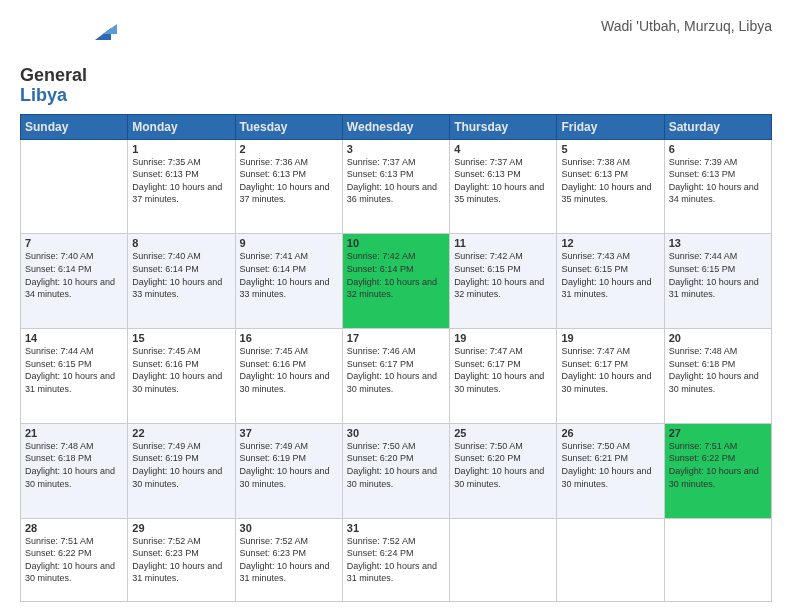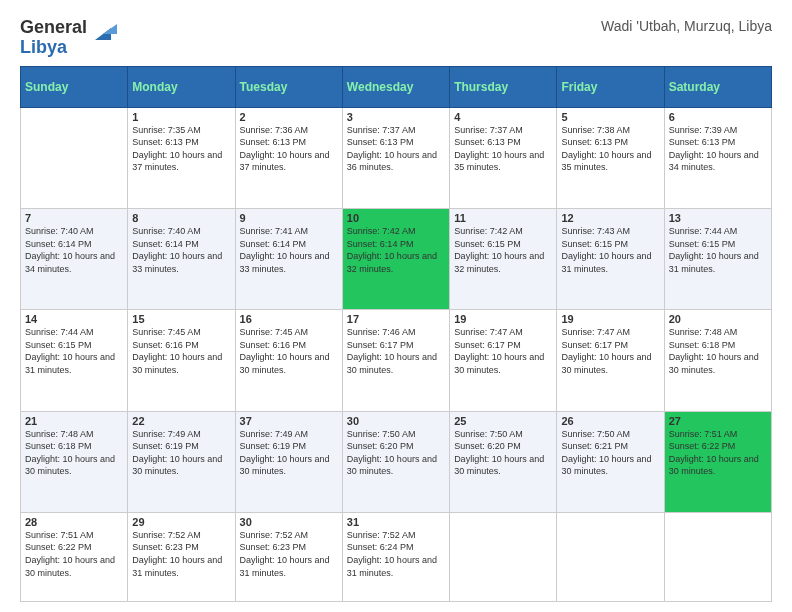--- a/index.html
+++ b/index.html
@@ -24,20 +24,21 @@
       margin-bottom: 8px;
     }
     .logo {
       display: flex;
       align-items: center;
     }
     .logo-text {
       display: flex;
       flex-direction: column;
       line-height: 1.1;
+      margin-top: 48px;
     }
     .logo-general {
       font-size: 18px;
       font-weight: bold;
       color: #333;
     }
     .logo-blue {
       font-size: 18px;
       font-weight: bold;
       color: #2b6cb0;
@@ -62,24 +63,24 @@
       color: #555;
     }
     .calendar {
       flex: 1;
       border-collapse: collapse;
       width: 100%;
       table-layout: fixed;
     }
     .calendar th {
       background: #2b6cb0;
-      color: #86efac;
+      color: #e5e5e5;
       font-size: 12px;
       font-weight: bold;
-      padding: 13px 4px;
+      padding: 5px 4px;
       text-align: left;
       border: 1px solid #1a4f8a;
     }
     .calendar td {
       border: 1px solid #ccc;
       vertical-align: top;
       padding: 3px 4px;
       font-size: 9.5px;
       color: #333;
       background: #fff;

